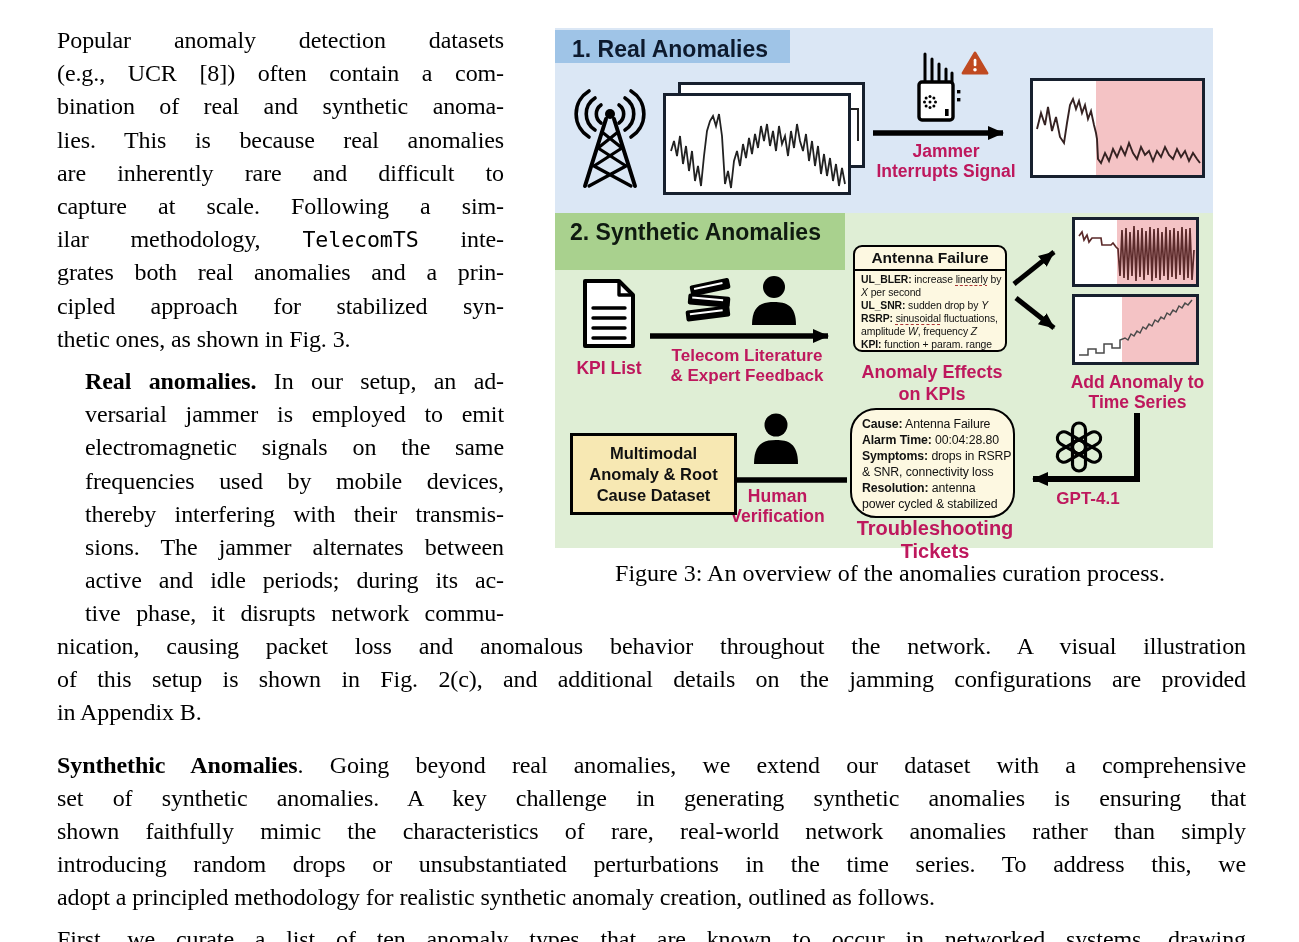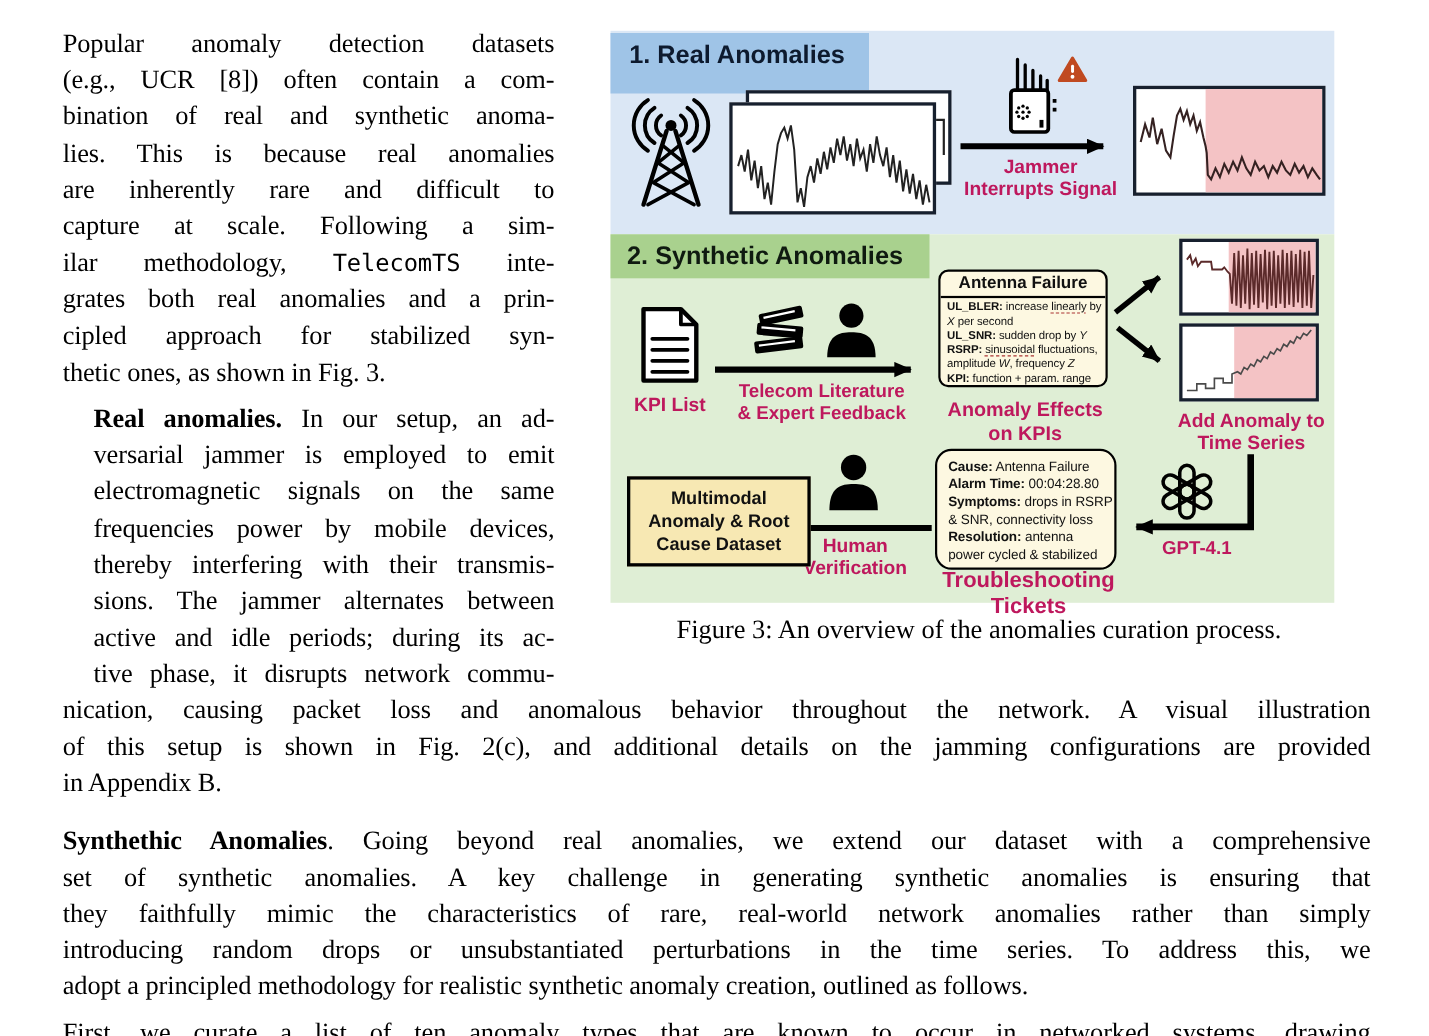--- a/index.html
+++ b/index.html
@@ -20,33 +20,33 @@
   #para4{margin-top:19px;}
   #para5{margin-top:8px;}
   #caption{left:490px;top:560px;width:800px;text-align:center;font-size:24px;}
   
   #figure{left:555px;top:28px;width:658px;height:520px;
           font-family:"Liberation Sans",sans-serif;color:#111;}
   .section{position:absolute;left:0;width:658px;}
   #real-bg{top:0;height:185px;background:var(--blue-bg);}
   #synth-bg{top:185px;height:335px;background:var(--green-bg);}
   .band{position:absolute;font-weight:bold;font-size:23px;line-height:39px;color:#0d1a2e;}
-  #band1{left:0;top:2px;width:235px;height:55px;background:var(--blue-band);padding-left:17px;box-sizing:border-box;}
-  #band2{left:0;top:185px;width:290px;height:40px;background:var(--green-band);padding-left:15px;box-sizing:border-box;color:#0f1a10;}
+  #band1{left:0;top:2px;width:235px;height:33px;background:var(--blue-band);padding-left:17px;box-sizing:border-box;}
+  #band2{left:0;top:185px;width:290px;height:57px;background:var(--green-band);padding-left:15px;box-sizing:border-box;color:#0f1a10;}
   .plot{position:absolute;background:#fff;border:3px solid #17202e;box-sizing:border-box;}
   .plot svg{display:block;width:100%;height:100%;}
   .lbl{position:absolute;font-weight:bold;text-align:center;color:#be185d;}
   .lbl div{line-height:20px;}
   .infobox{position:absolute;background:var(--cream);border:2.5px solid #000;box-sizing:border-box;overflow:hidden;}
   .infobox .jline{white-space:nowrap;text-align:left;}
   #antenna-box{left:298px;top:217px;width:154px;height:107px;border-radius:9px;}
   #antenna-title{font-weight:bold;font-size:15.5px;text-align:center;line-height:22px;border-bottom:2px solid #000;}
   #antenna-body{padding:3px 6px 0 6px;}
   #antenna-body .jline{font-size:10.4px;line-height:12.9px;letter-spacing:-0.1px;}
-  #ticket-box{left:295px;top:380px;width:165px;height:110px;border-radius:15px;}
+  #ticket-box{left:295px;top:380px;width:165px;height:110px;border-radius:26px;}
   #ticket-body{padding:6px 10px 0 10px;}
   #ticket-body .jline{font-size:12.3px;line-height:16px;letter-spacing:-0.1px;}
   #dataset-box{position:absolute;left:15px;top:405px;width:167px;height:82px;background:var(--dataset-yellow);
                border:3px solid #000;box-sizing:border-box;text-align:center;font-weight:bold;font-size:16.5px;}
   #dataset-box div{line-height:21px;}
   #dataset-box .pad{height:7px;}
   svg .stroke{stroke:#000;fill:none;}
 </style>
 </head>
 <body>
@@ -69,21 +69,21 @@
       <div class="jline"><span>capture at scale. Following a sim-</span></div>
       <div class="jline"><span>ilar methodology, </span><span class="mono">TelecomTS</span><span> inte-</span></div>
       <div class="jline"><span>grates both real anomalies and a prin-</span></div>
       <div class="jline"><span>cipled approach for stabilized syn-</span></div>
       <div class="jline last"><span>thetic ones, as shown in Fig. 3.</span></div>
     </div>
   <div class="para" id="para2">
       <div class="jline"><span class="b">Real anomalies.</span><span> In our setup, an ad-</span></div>
       <div class="jline"><span>versarial jammer is employed to emit</span></div>
       <div class="jline"><span>electromagnetic signals on the same</span></div>
-      <div class="jline"><span>frequencies power by mobile devices,</span></div>
+      <div class="jline"><span>frequencies used by mobile devices,</span></div>
       <div class="jline"><span>thereby interfering with their transmis-</span></div>
       <div class="jline"><span>sions. The jammer alternates between</span></div>
       <div class="jline"><span>active and idle periods; during its ac-</span></div>
       <div class="jline"><span>tive phase, it disrupts network commu-</span></div>
     </div>
 </div>
 
 <div id="figure" class="abs">
 
   <div id="real-bg" class="section"></div>
@@ -290,20 +290,20 @@
 
 <div id="full-width" class="abs">
   <div class="para" id="para3">
       <div class="jline"><span>nication, causing packet loss and anomalous behavior throughout the network. A visual illustration</span></div>
       <div class="jline"><span>of this setup is shown in Fig. 2(c), and additional details on the jamming configurations are provided</span></div>
       <div class="jline last"><span>in Appendix B.</span></div>
     </div>
   <div class="para" id="para4">
       <div class="jline"><span class="b">Synthethic Anomalies</span><span>. Going beyond real anomalies, we extend our dataset with a comprehensive</span></div>
       <div class="jline"><span>set of synthetic anomalies.  A key challenge in generating synthetic anomalies is ensuring that</span></div>
-      <div class="jline"><span>they faithfully mimic the characteristics of rare, real-world network anomalies rather than simply</span></div>
+      <div class="jline"><span>shown faithfully mimic the characteristics of rare, real-world network anomalies rather than simply</span></div>
       <div class="jline"><span>introducing random drops or unsubstantiated perturbations in the time series. To address this, we</span></div>
       <div class="jline last"><span>adopt a principled methodology for realistic synthetic anomaly creation, outlined as follows.</span></div>
     </div>
   <div class="para" id="para5">
       <div class="jline"><span>First, we curate a list of ten anomaly types that are known to occur in networked systems, drawing</span></div>
     </div>
 </div>
 
 </body></html>

